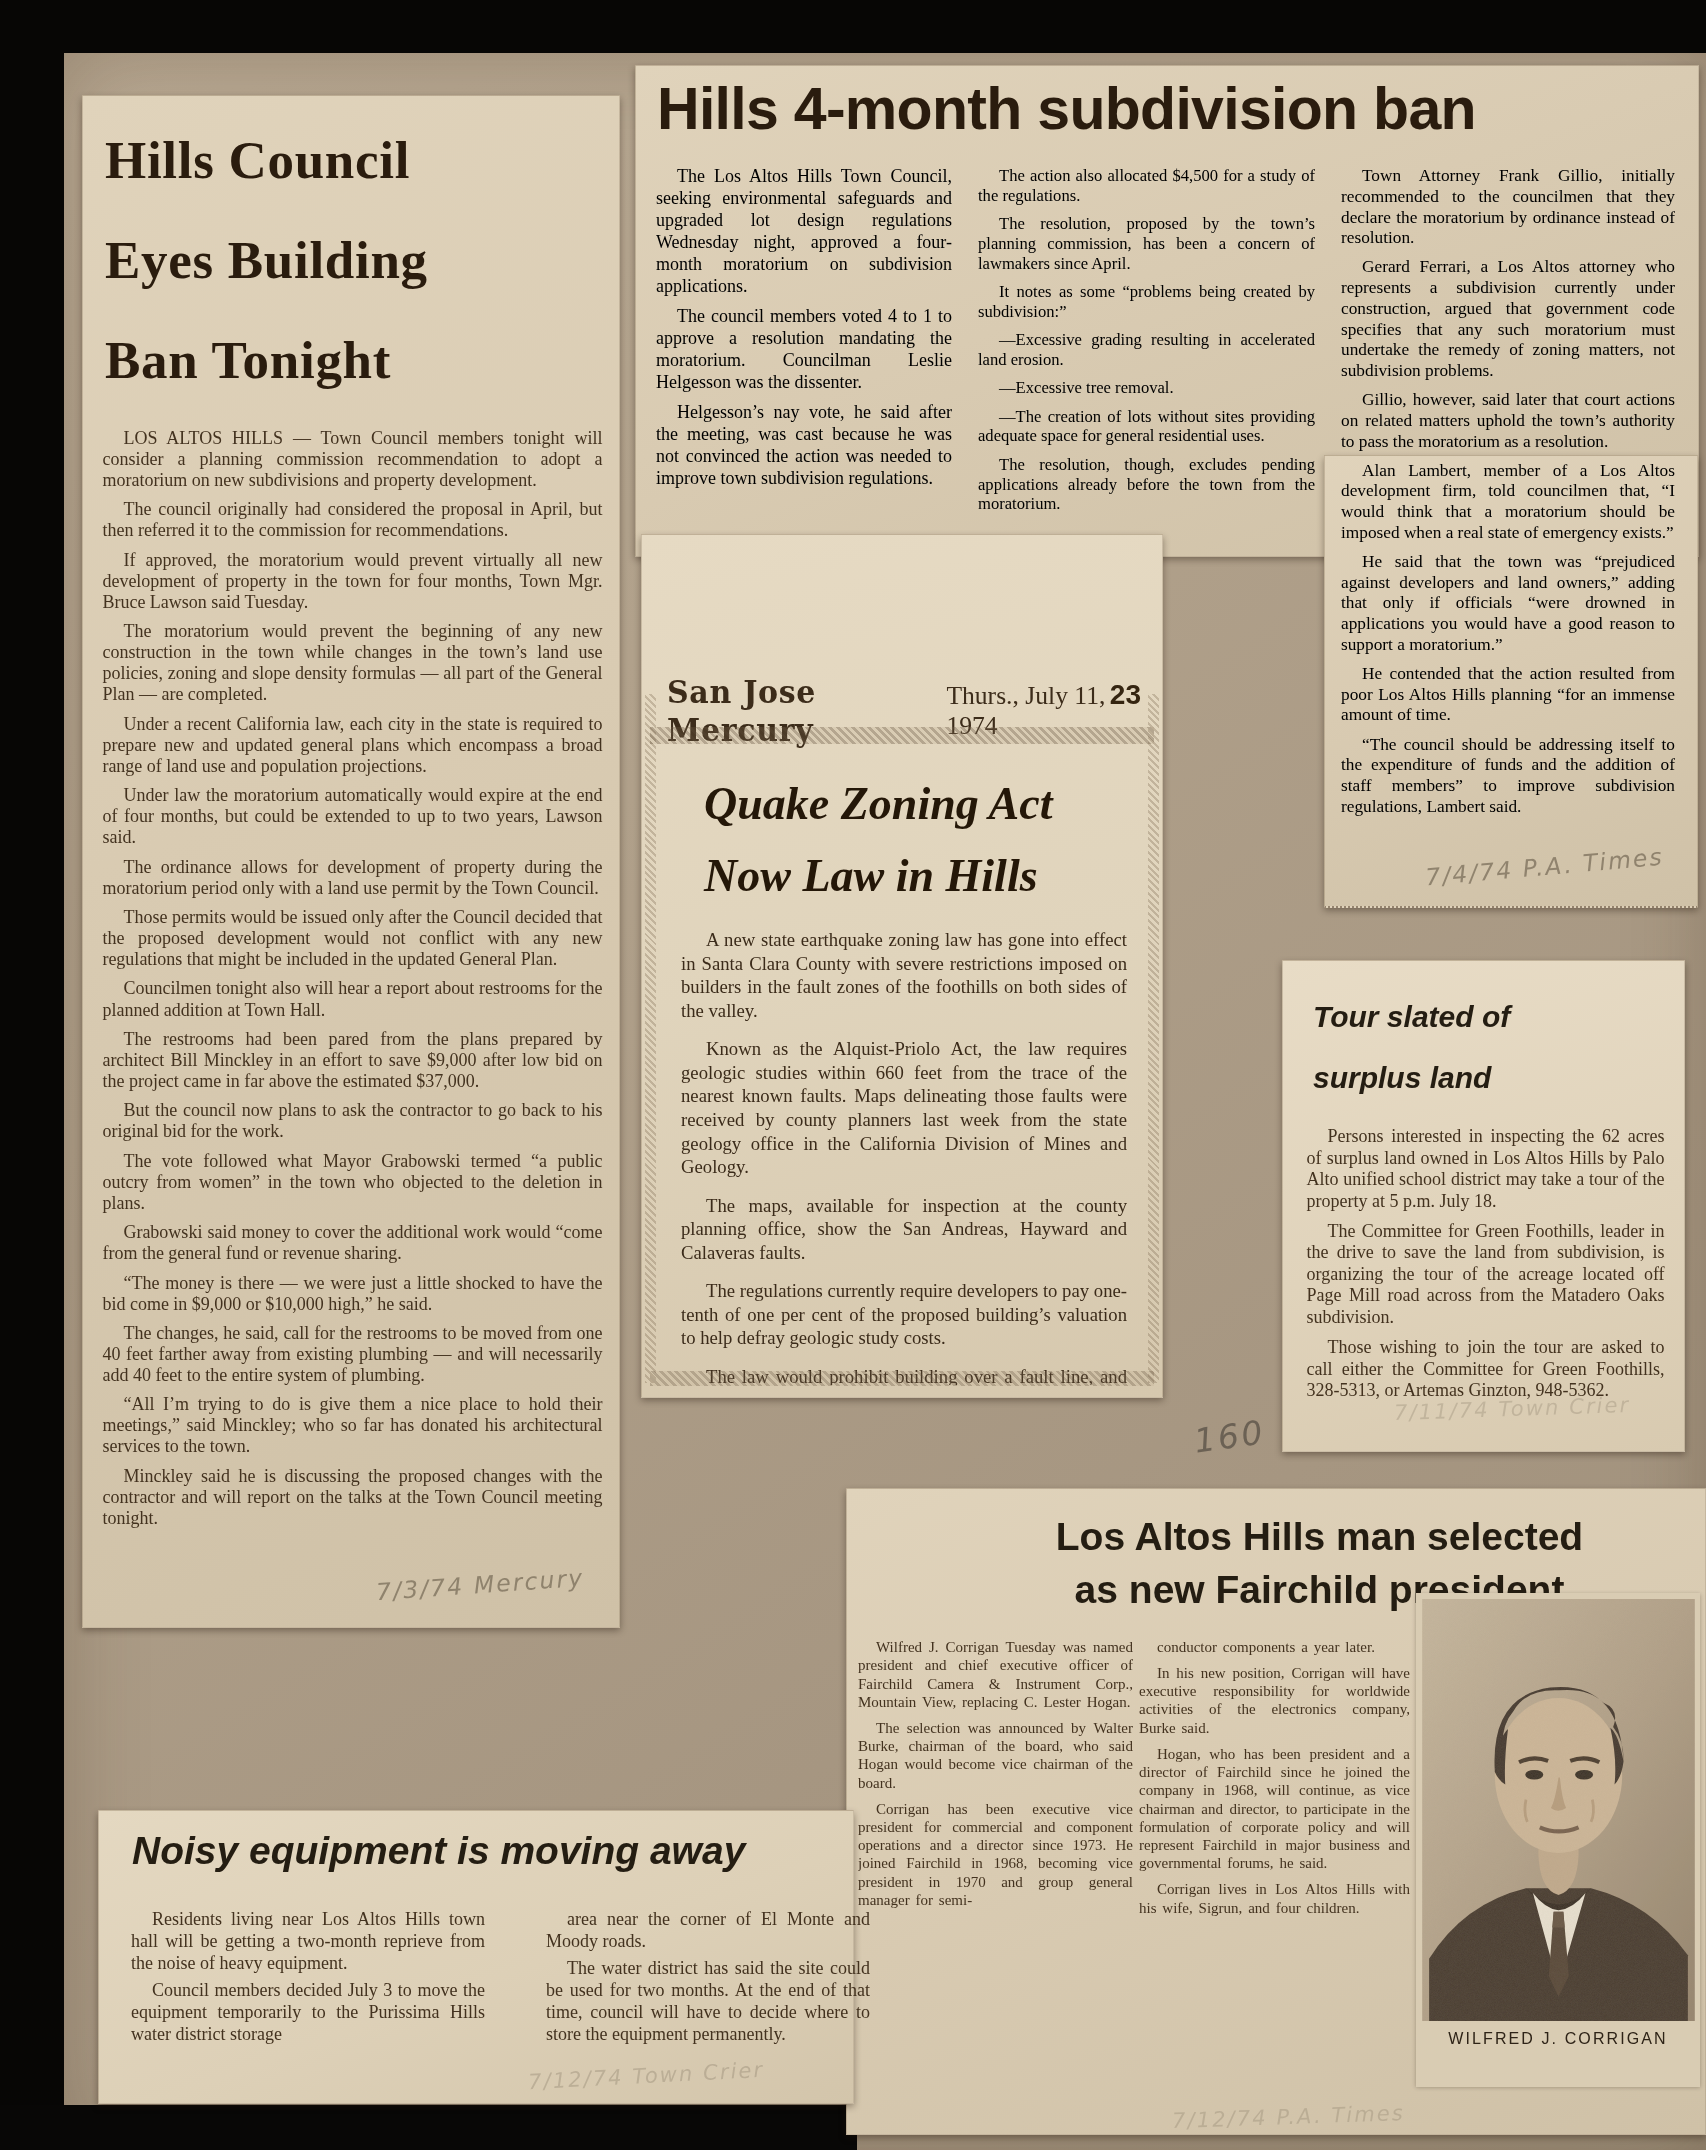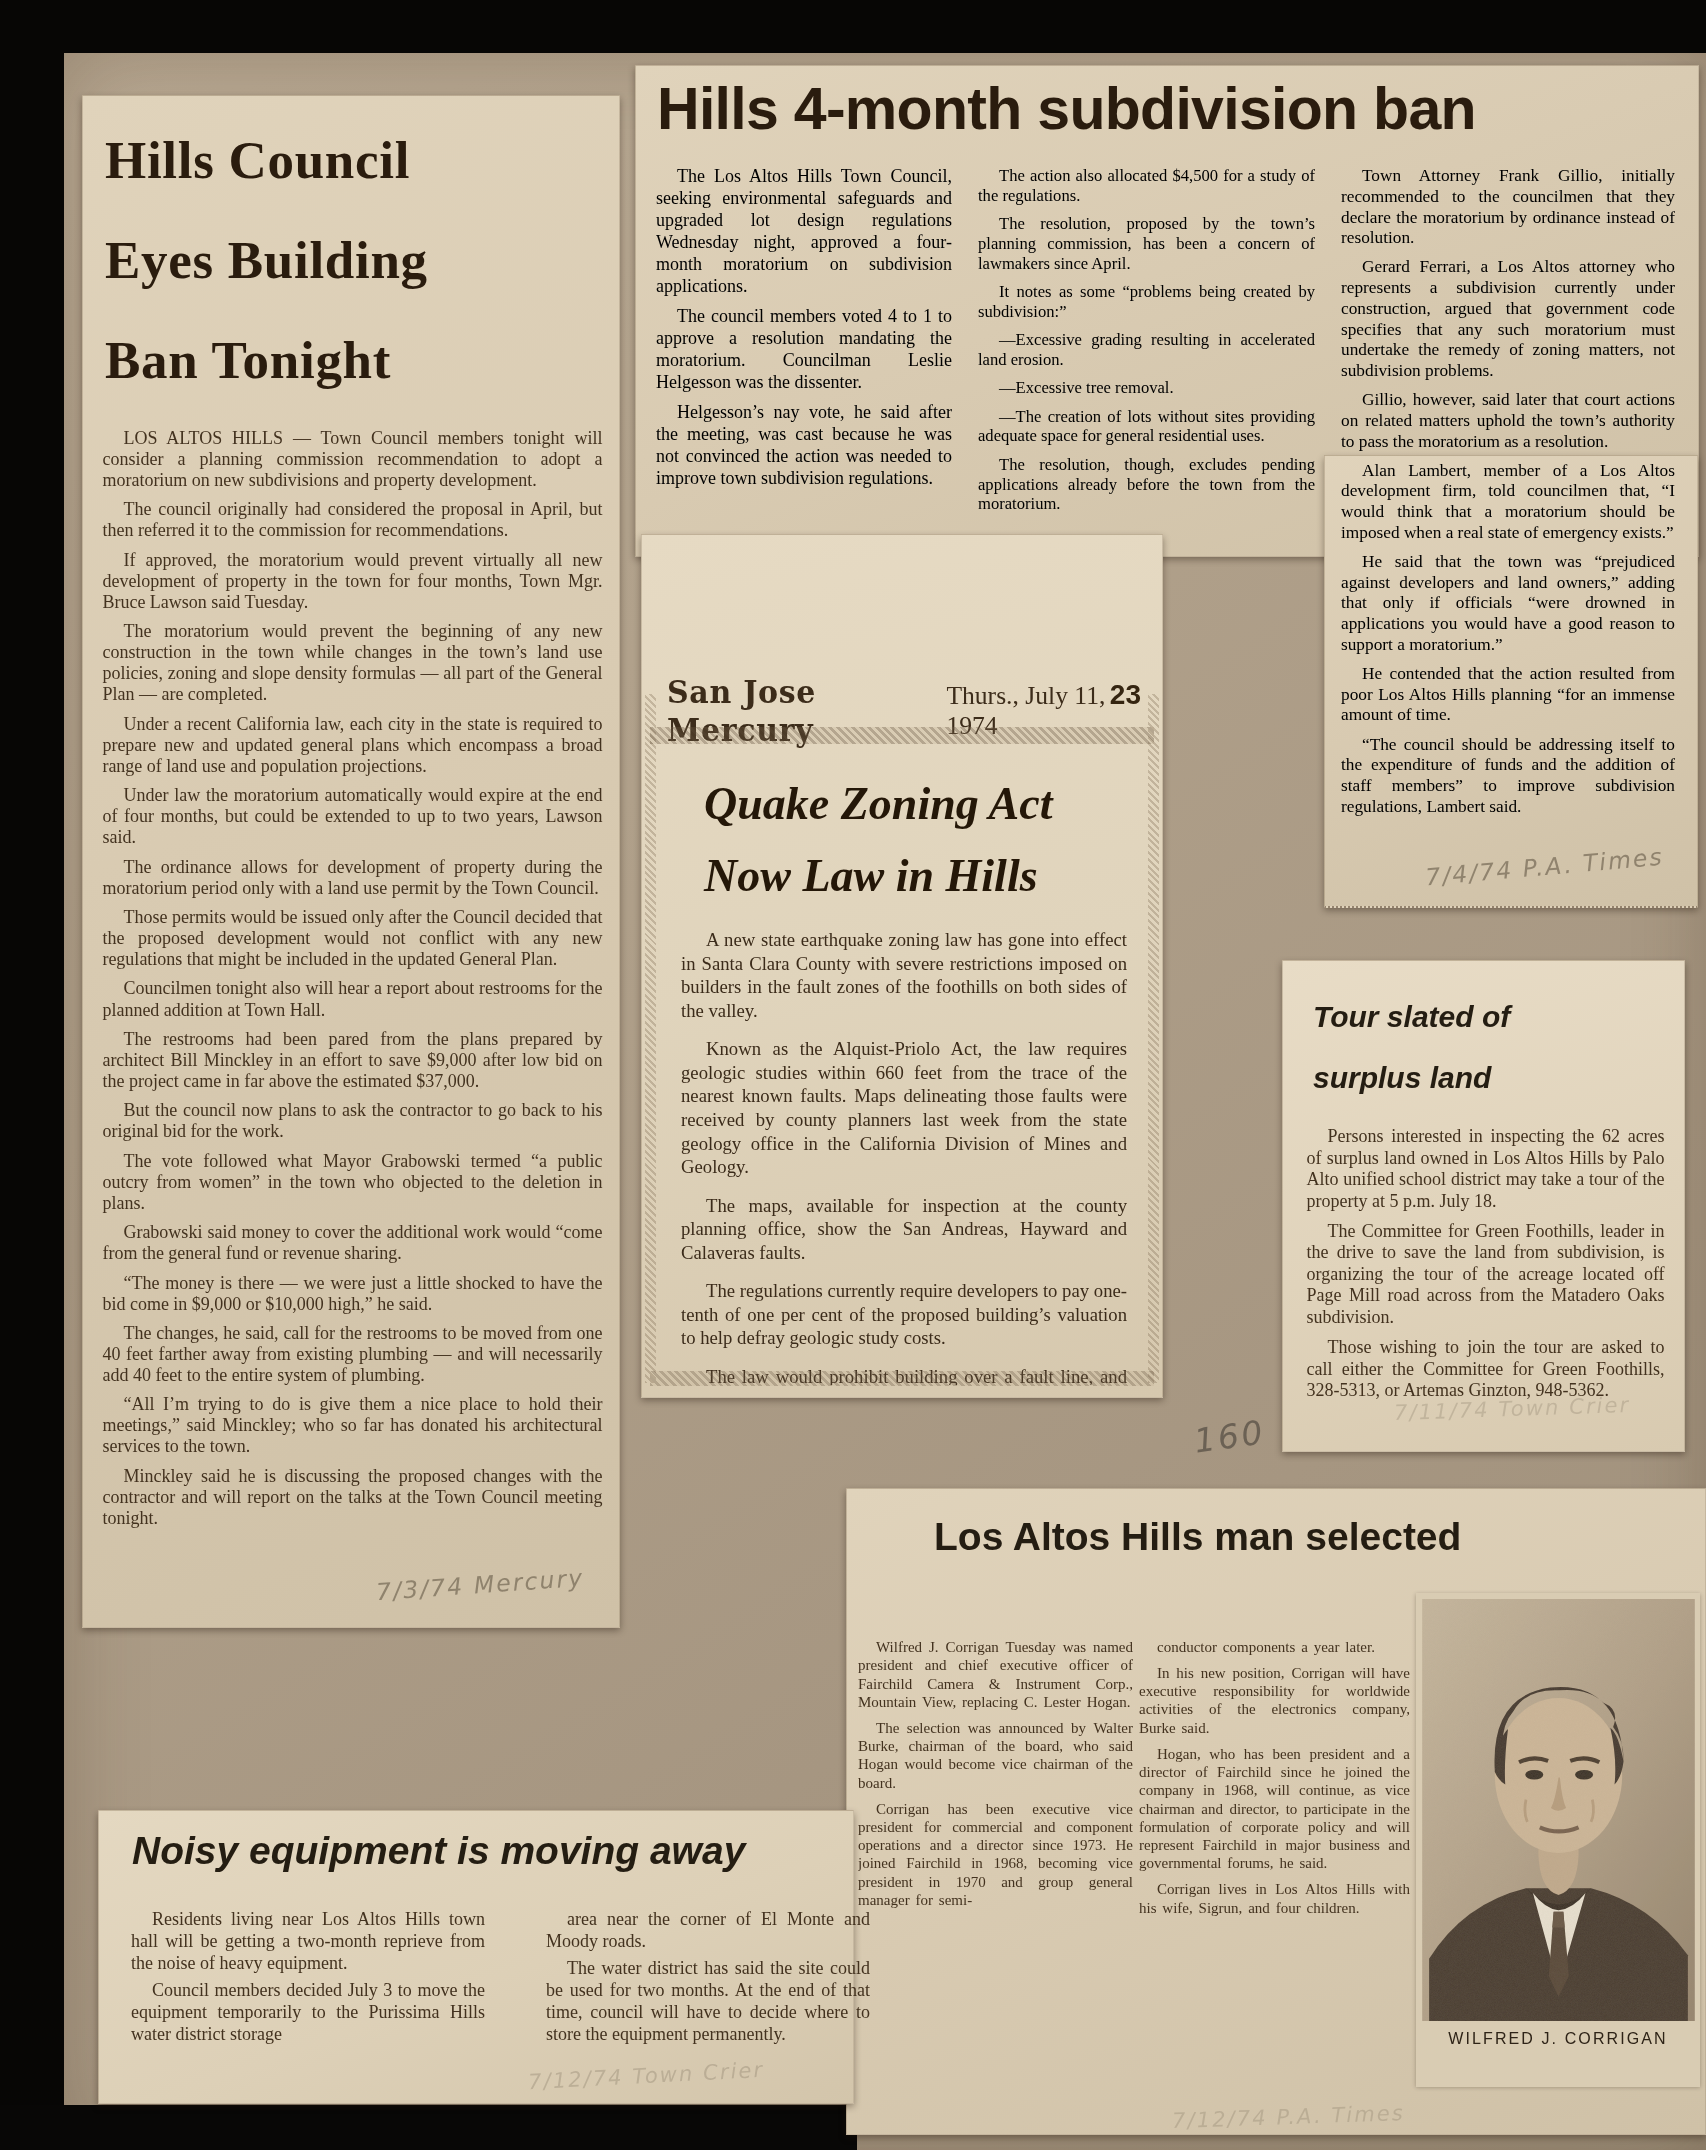--- a/index.html
+++ b/index.html
@@ -64,21 +64,21 @@
   #clip-tour .headline{padding:25px 0 7px 30px;}
   #clip-tour .hline{font-family:"Liberation Sans",sans-serif;font-style:italic;font-weight:bold;
         font-size:30px;line-height:61px;color:#241d12;}
   #tour-body{padding:11px 19.4px 0 23.5px;font-size:18px;line-height:1.2;overflow:hidden;height:332px;}
   #tour-note{left:111px;top:436px;transform:rotate(-2deg);opacity:.35;font-size:21px;}
   
   #pencil-number{position:absolute;left:1194px;top:1417px;font-family:"DejaVu Sans",sans-serif;
         font-style:italic;font-size:33px;color:rgba(92,84,72,.8);transform:rotate(-8deg);letter-spacing:2.8px;}
   
   #clip-fairchild{left:846px;top:1488px;width:858px;height:645px;}
-  #clip-fairchild .headline{padding:21px 0 0 87px;}
+  #clip-fairchild .headline{padding:21px 0 0 87px;text-align:center;}
   #clip-fairchild .hline{font-family:"Liberation Sans",sans-serif;font-weight:bold;font-size:39px;
         line-height:53px;color:#241d12;}
   .faircol{position:absolute;overflow:hidden;font-size:15px;line-height:1.22;}
   #fair-col1{left:11px;top:149px;width:275px;height:484px;}
   #fair-col2{left:292px;top:149px;width:271px;height:489px;}
   .faircol .para{text-indent:18px;margin-bottom:7.6px;word-spacing:2.1px;}
   #fair-photo{position:absolute;left:569px;top:104px;width:284px;height:494px;
         background:#d9ccb3;box-shadow:0 1.4px 4.2px rgba(30,18,8,.3);}
   #fair-photo svg{display:block;margin:5.5px auto 0 auto;}
   #fair-caption{margin-top:9.7px;text-align:center;font-family:"Liberation Sans",sans-serif;
@@ -198,20 +198,21 @@
         <div class="para">Those wishing to join the tour are asked to call either the Committee for Green Foothills, 328-5313, or Artemas Ginzton, 948-5362.</div>
       </div>
     <div id="tour-note" class="note">7/11/74 Town Crier</div>
   </div>
 
   <div id="pencil-number">160</div>
 
   <div id="clip-fairchild" class="clip">
     <div class="headline">
         <div class="hline">Los Altos Hills man selected</div>
+        <div class="hline">as new Fairchild president</div>
       </div>
     <div id="fair-col1" class="faircol">
         <div class="para">Wilfred J. Corrigan Tuesday was named president and chief executive officer of Fairchild Camera &amp; Instrument Corp., Mountain View, replacing C. Lester Hogan.</div>
         <div class="para">The selection was announced by Walter Burke, chairman of the board, who said Hogan would become vice chairman of the board.</div>
         <div class="para">Corrigan has been executive vice president for commercial and component operations and a director since 1973. He joined Fairchild in 1968, becoming vice president in 1970 and group general manager for semi-</div>
       </div>
     <div id="fair-col2" class="faircol">
         <div class="para">conductor components a year later.</div>
         <div class="para">In his new position, Corrigan will have executive responsibility for worldwide activities of the electronics company, Burke said.</div>
         <div class="para">Hogan, who has been president and a director of Fairchild since he joined the company in 1968, will continue, as vice chairman and director, to participate in the formulation of corporate policy and will represent Fairchild in major business and governmental forums, he said.</div>

